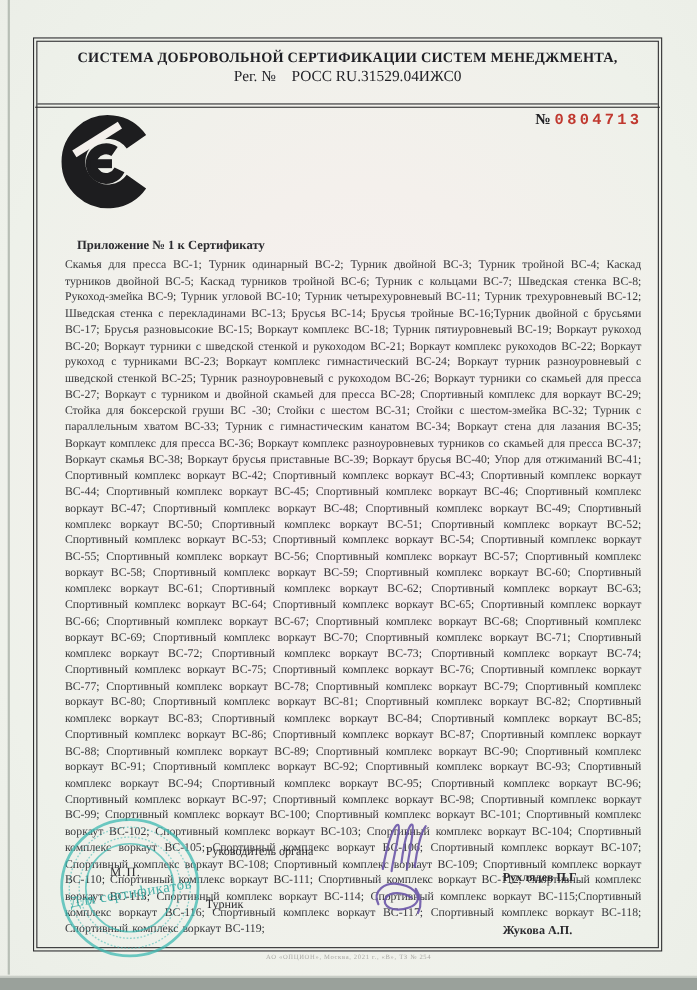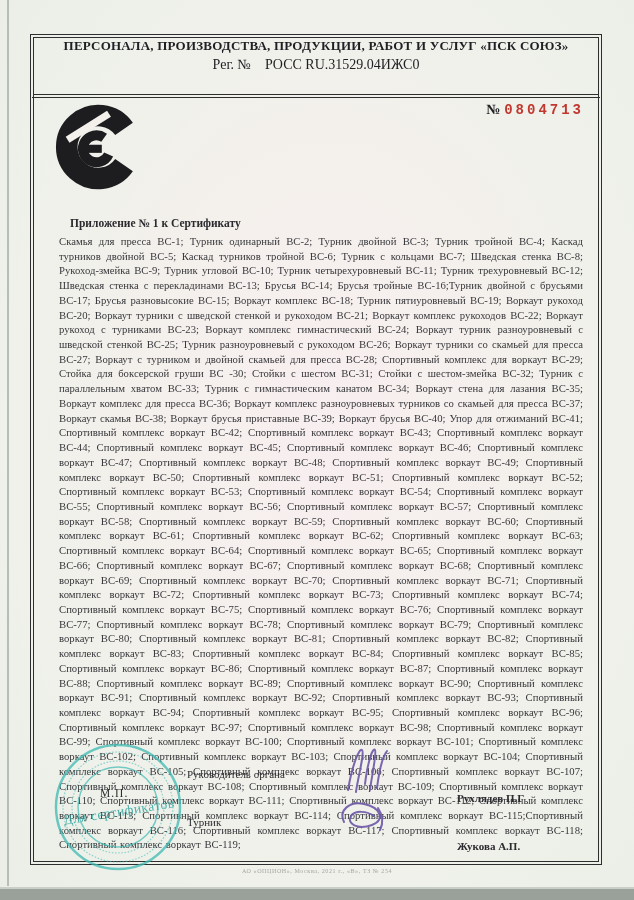--- a/index.html
+++ b/index.html
@@ -37,21 +37,21 @@
 <body>
 
 <div class="page">
 
   <div class="scan-edge-left"></div>
 
   <div class="frame-outer">
     <div class="frame-inner">
 
       <div class="header-box">
-        <div class="header-line">ПЕРСОНАЛА, ПРОИЗВОДСТВА, ПРОДУКЦИИ, РАБОТ И УСЛУГ «ПСК СОЮЗ»</div>
+        <div class="header-line first">СИСТЕМА ДОБРОВОЛЬНОЙ СЕРТИФИКАЦИИ СИСТЕМ МЕНЕДЖМЕНТА,</div>
         <div class="reg-line">
           <span>Рег. №</span><span class="gap"></span><span>РОСС  RU.31529.04ИЖС0</span>
         </div>
       </div>
 
       <div class="serial">
         <span>№</span>
         <span class="num">0804713</span>
       </div>
 

